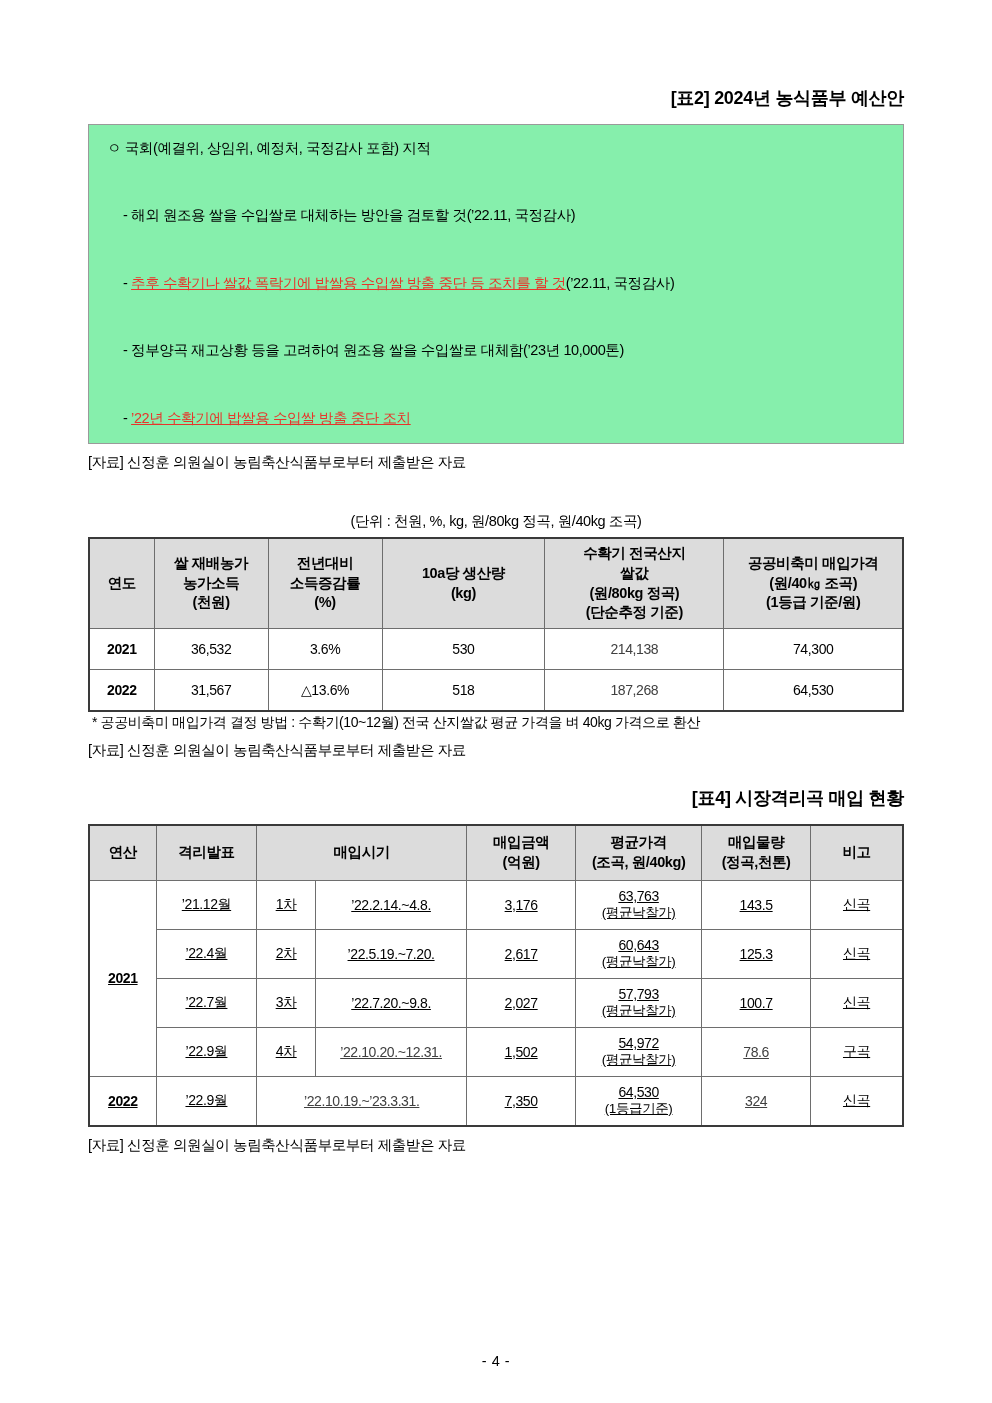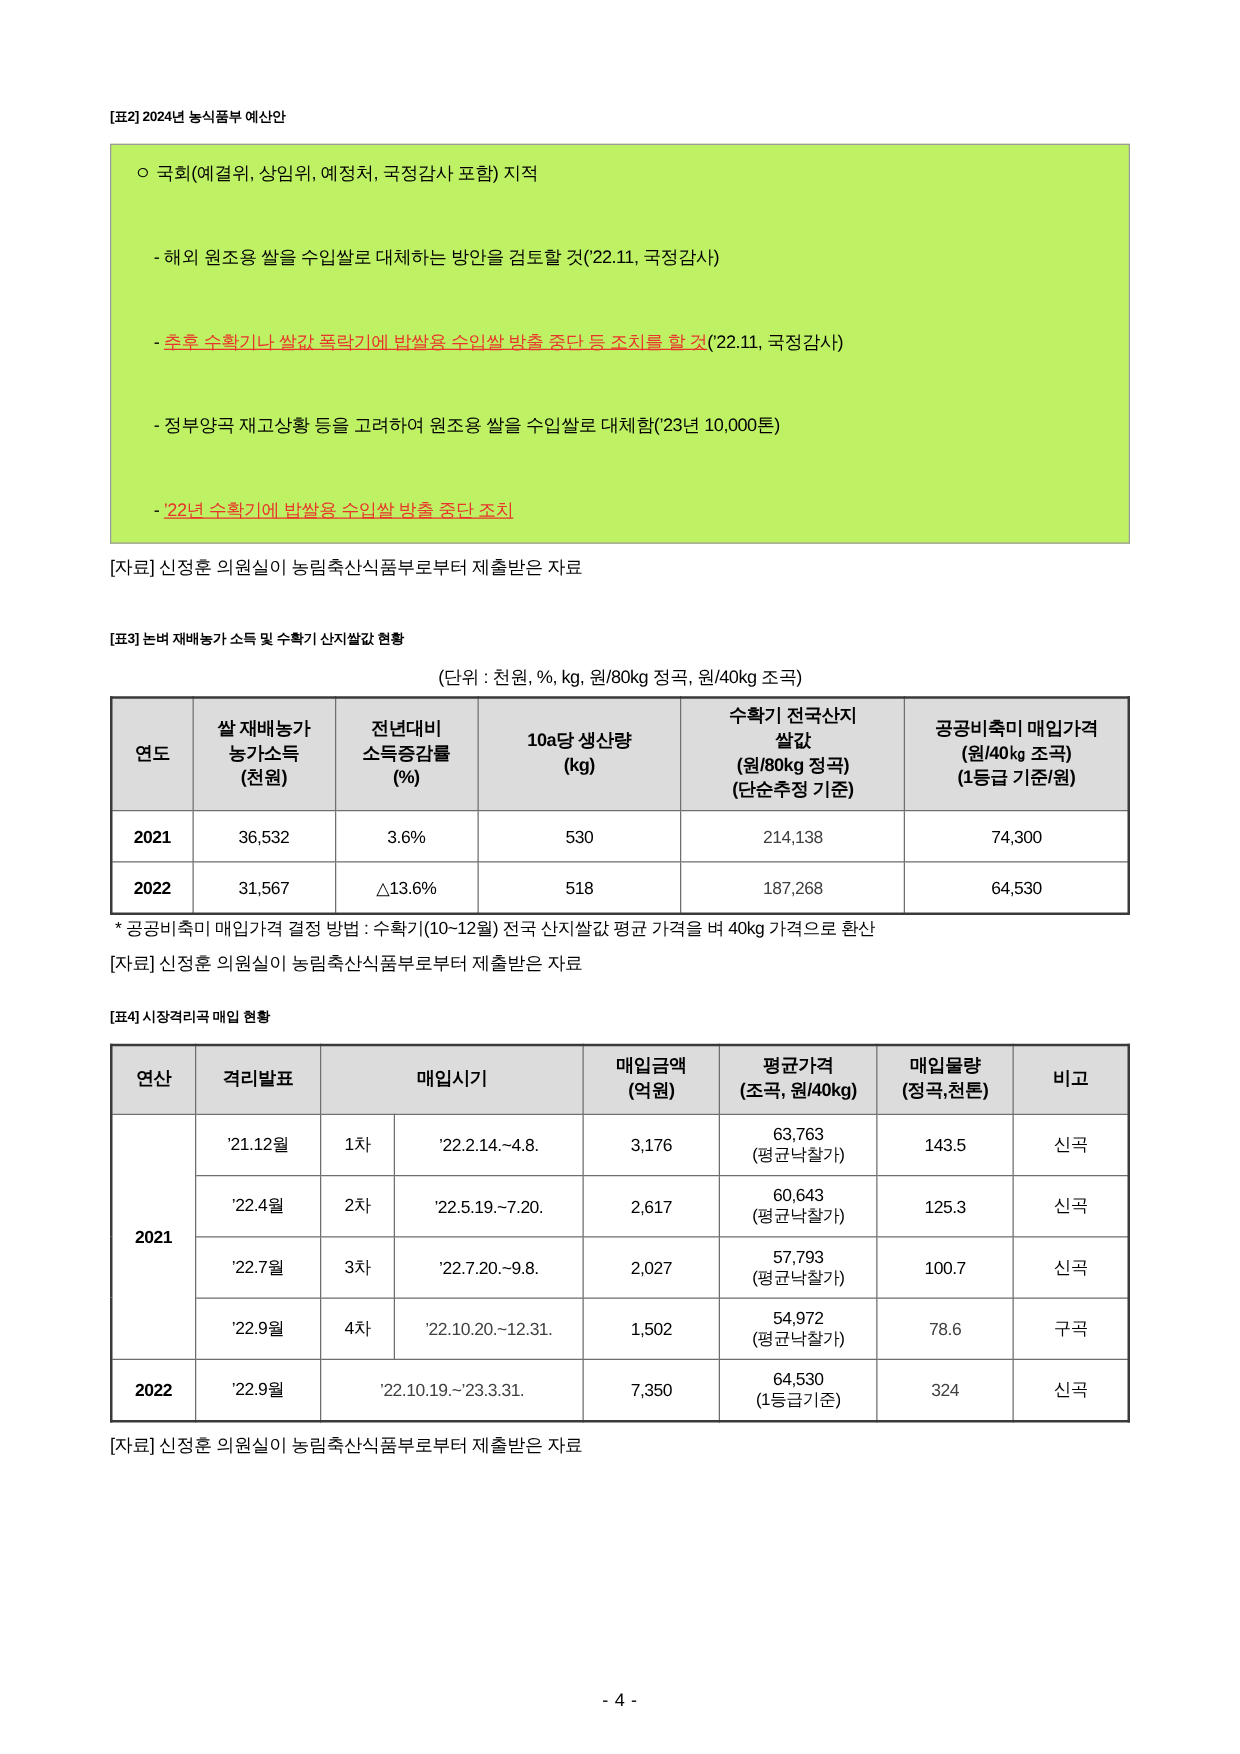--- a/index.html
+++ b/index.html
@@ -15,29 +15,29 @@
     position: relative;
   }
   .page {
     width: 992px;
     min-height: 1403px;
     box-sizing: border-box;
     padding: 86px 88px 0 88px;
     position: relative;
   }
   .tbl-title {
-    text-align: left;
-    font-size: 11px;
+    text-align: right;
+    font-size: 18px;
     font-weight: bold;
     letter-spacing: -0.3px;
     margin: 0 0 14px 0;
   }
   .box2 {
     border: 1px solid #9a9a9a;
-    background: #bef264;
+    background: #86efac;
     padding: 12px 16px 13px 16px;
     box-sizing: border-box;
   }
   .box2 .line {
     font-size: 14.5px;
     line-height: 1.62;
     letter-spacing: -0.4px;
     white-space: nowrap;
   }
   .ind1 { padding-left: 2px; }
@@ -80,21 +80,21 @@
     background: #dcdcdc;
     font-weight: bold;
     font-size: 14.5px;
     line-height: 1.35;
   }
   td.num { font-size: 14px; }
   td.yr { font-weight: bold; }
   .t3 td { height: 30px; }
   .t3 th { height: 62px; }
   .t4 th { height: 44px; }
-  .t4 td { height: 38px; }
+  .t4 td { height: 38px; text-decoration: underline; }
   .small { font-size: 13.5px; }
   .spacer-lg { height: 40px; }
   .spacer-md { height: 26px; }
   .footer {
     position: absolute;
     left: 0;
     right: 0;
     bottom: 34px;
     text-align: center;
     font-size: 14.5px;
@@ -128,21 +128,20 @@
     <div class="line ind2">
       <span>-</span>
       <span class="red-u">’22년 수확기에 밥쌀용 수입쌀 방출 중단 조치</span>
     </div>
   </div>
 
   <div class="src">[자료] 신정훈 의원실이 농림축산식품부로부터 제출받은 자료</div>
 
   <div class="spacer-lg"></div>
 
-  <div class="tbl-title">[표3] 논벼 재배농가 소득 및 수확기 산지쌀값 현황</div>
   <div class="unit">(단위 : 천원, %, kg, 원/80kg 정곡, 원/40kg 조곡)</div>
 
   <table class="outer t3">
     <colgroup>
       <col style="width:8%">
         <col style="width:14%">
         <col style="width:14%">
       <col style="width:20%">
         <col style="width:22%">
         <col style="width:22%">

